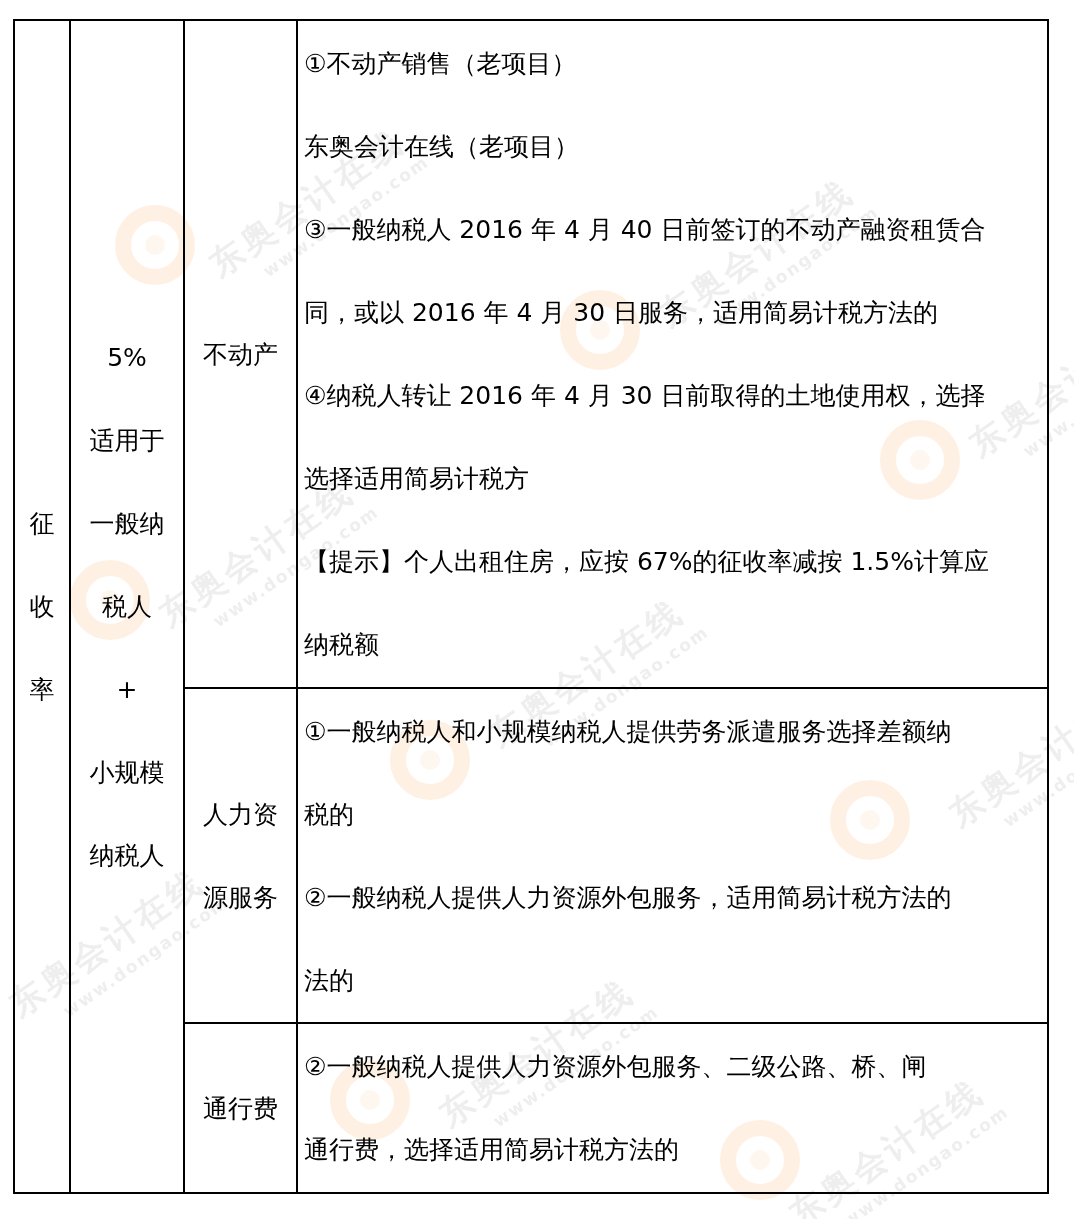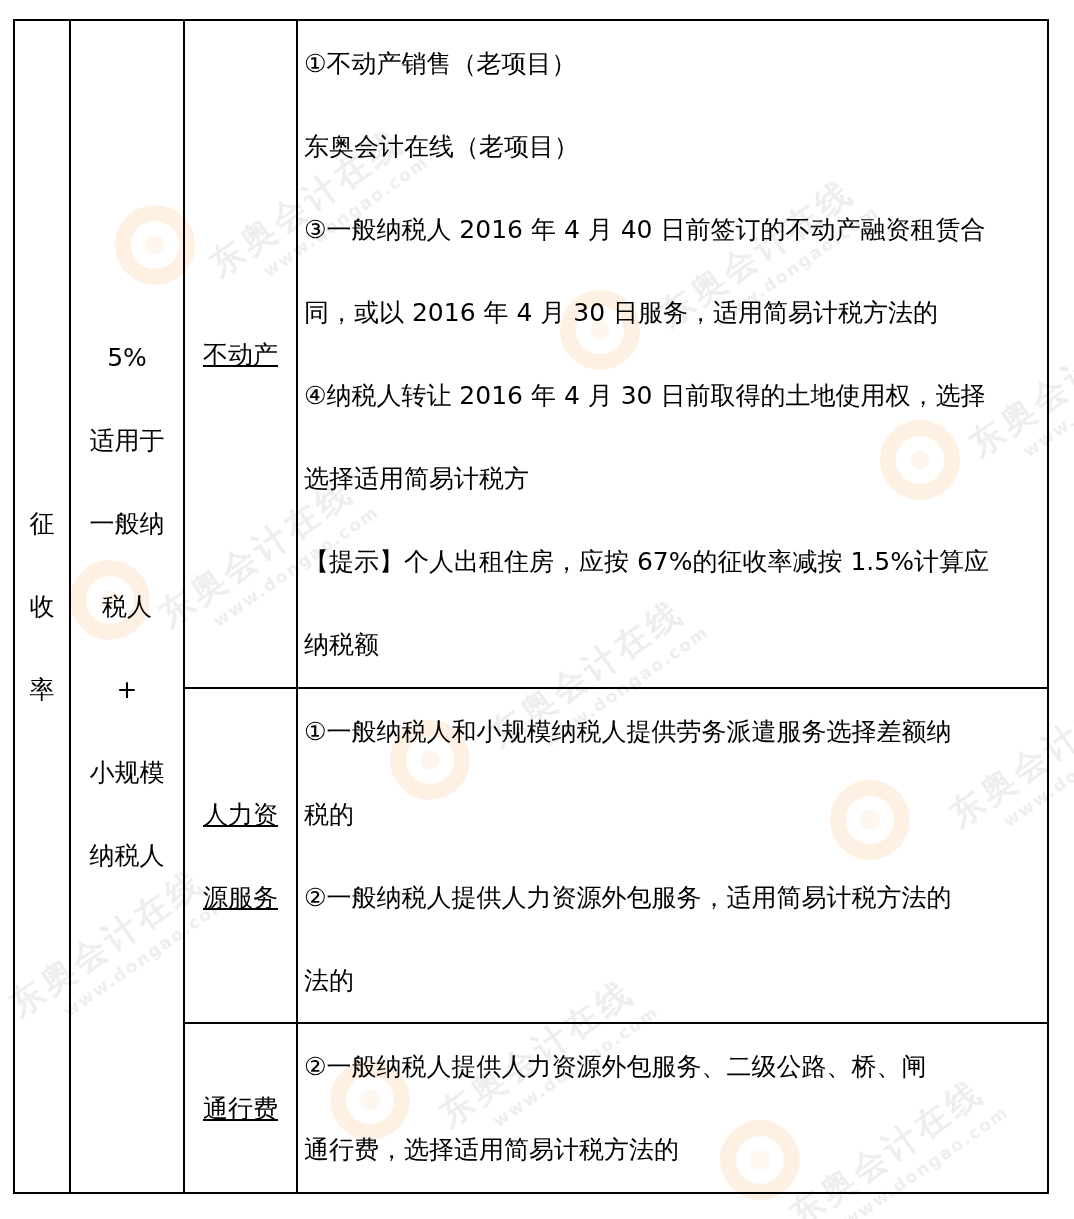--- a/index.html
+++ b/index.html
@@ -31,21 +31,21 @@
   }
   table.rates td {
     border: 2px solid #000; vertical-align: middle; padding: 0;
     font-size: 25px; line-height: 83px;
   }
   .c1 { width: 52px; text-align: center; }
   .c2 { width: 110px; text-align: center; }
   .c3 { width: 109px; text-align: center; }
   .c4 { text-align: left; padding-left: 6px !important; }
   .vline { display: block; line-height: 83px; }
-  .c3 .vline { line-height: 83px; text-decoration: underline; }
+  .c3 .vline { line-height: 83px; }
   .line { display: block; line-height: 83px; white-space: nowrap; }
 </style>
 </head>
 <body>
 
 <div class="wm-layer">
   <div class="wm-logo" style="left:115px;top:205px;"></div>
   <div class="wm" style="left:200px;top:250px;">
       <span class="cn">东奥会计在线</span>
       <span class="url">www.dongao.com</span>

